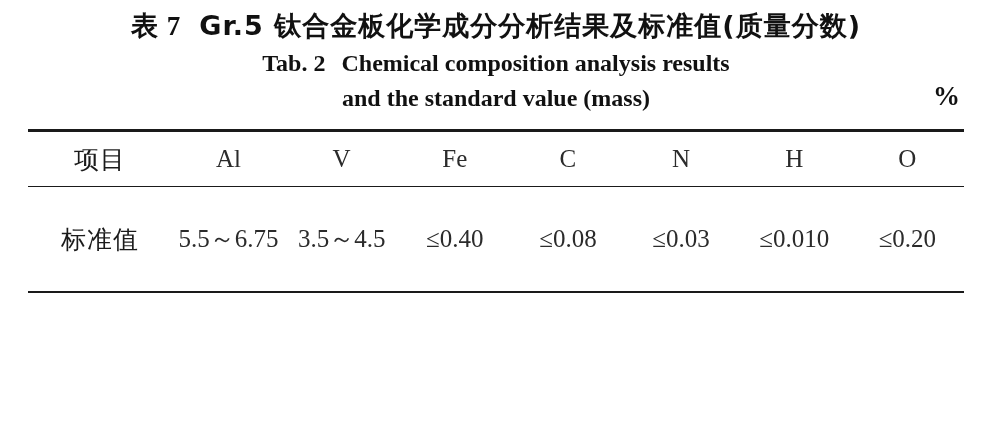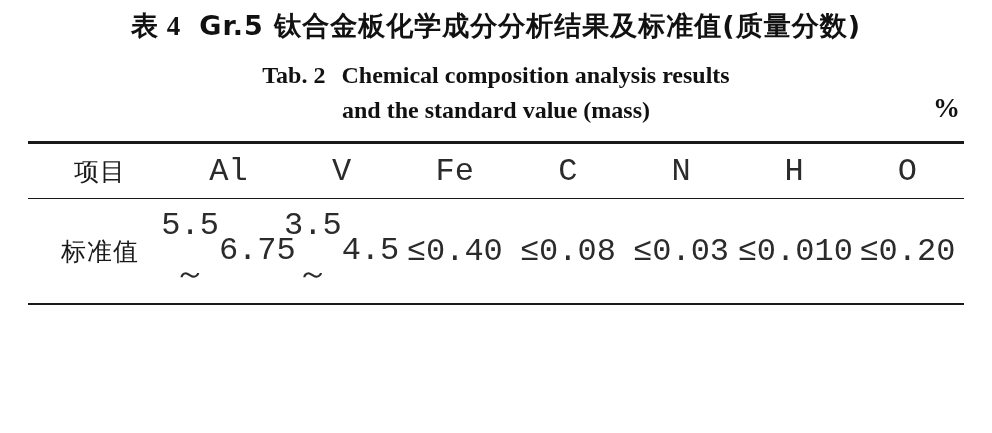--- a/index.html
+++ b/index.html
@@ -34,21 +34,21 @@
   }
   .caption-cn .tab-no {
     font-family: "Liberation Serif", serif;
     margin-right: 18px;
   }
   .caption-en {
     text-align: center;
     font-family: "Liberation Serif", serif;
     font-weight: bold;
     font-size: 24px;
-    margin-top: 18px;
+    margin-top: 6px;
     white-space: nowrap;
   }
   .caption-en .tab-label {
     margin-right: 16px;
   }
   .caption-en-2-wrap {
     position: relative;
     margin-top: 8px;
     height: 32px;
   }
@@ -71,22 +71,22 @@
   
   table.data {
     margin-top: 12px;
     width: 100%;
     border-collapse: collapse;
     table-layout: fixed;
   }
   table.data td, table.data th {
     font-weight: normal;
     text-align: center;
-    font-family: Liberation Mono, monospace;
-    font-size: 32px;
+    font-family: Liberation Serif, serif;
+    font-size: 25px;
     color: #2b2b2b;
     padding: 0;
     vertical-align: middle;
   }
   .rule-top td {
     border-top: 3px solid #1a1a1a;
     height: 0;
     padding: 0;
     font-size: 0;
     line-height: 0;
@@ -135,21 +135,21 @@
   }
   .col-item { width: 11.4%; }
   .col-label { width: 14.5%; }
 </style>
 </head>
 <body>
 
 <div class="page">
 
   <div class="caption-cn">
-    <span class="tab-no">表 4</span><span>Gr.5 钛合金板化学成分分析结果及标准值(质量分数)</span>
+    <span class="tab-no">表 7</span><span>Gr.5 钛合金板化学成分分析结果及标准值(质量分数)</span>
   </div>
 
   <div class="caption-en">
     <span class="tab-label">Tab. 2</span><span>Chemical composition analysis results</span>
   </div>
 
   <div class="caption-en-2-wrap">
     <div class="caption-en-2">and the standard value (mass)</div>
     <div class="unit-mark">%</div>
   </div>

